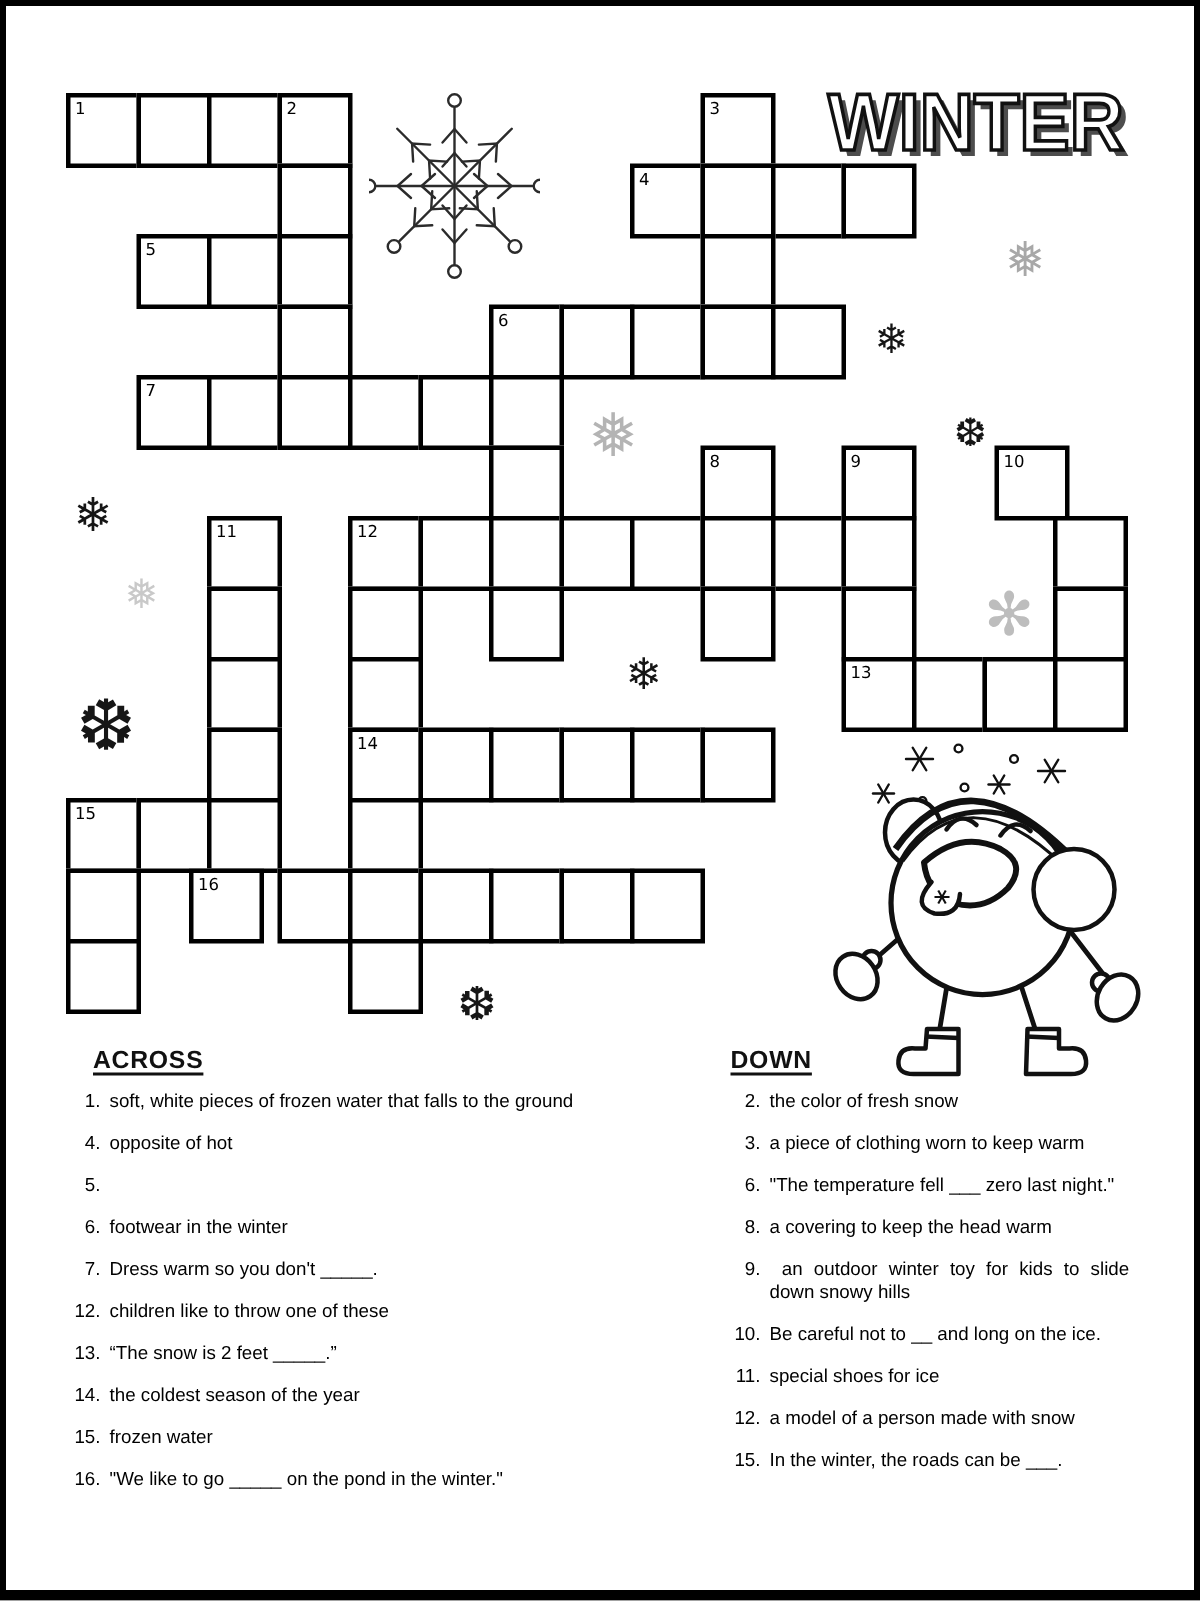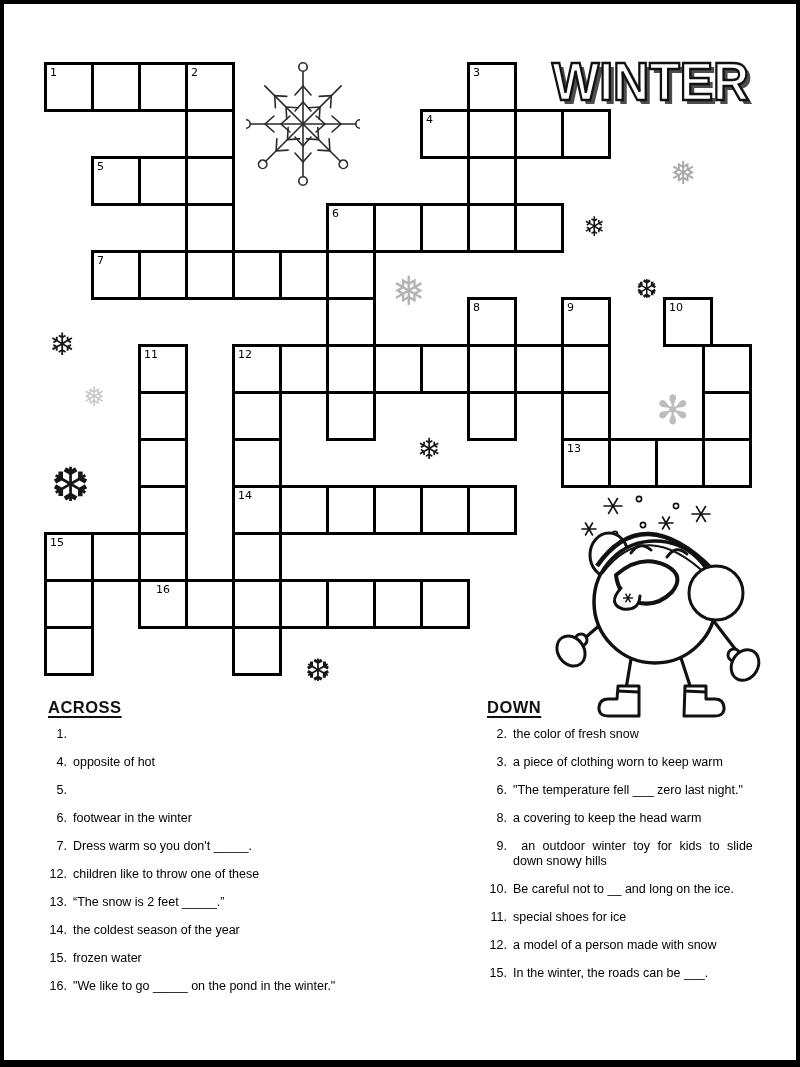--- a/index.html
+++ b/index.html
@@ -19,21 +19,21 @@
          letter-spacing:0px;color:#fff;-webkit-text-stroke:2.3px #111;
          text-shadow:4px 4px 0 #4d4d4d;transform:scaleY(1.08);transform-origin:top left;}
   
   .flake{position:absolute;font-family:"DejaVu Sans",sans-serif;line-height:1;z-index:1;}
   .bigflake{position:absolute;left:246px;top:58px;z-index:1;}
   .character{position:absolute;left:543px;top:492px;z-index:2;}
   
   .clues-h{position:absolute;margin:0;font-size:16.5px;font-weight:bold;z-index:10;
            text-decoration:underline;text-decoration-thickness:2px;text-underline-offset:3px;
            letter-spacing:.5px;}
-  #across-h{left:48px;top:698px;}
+  #across-h{left:62px;top:698px;}
   #down-h{left:487px;top:698px;}
   ul.clues{position:absolute;list-style:none;margin:0;padding:0;z-index:10;
            font-size:12.5px;line-height:15px;color:#000;}
   #across-list{left:40px;top:727px;width:365px;}
   #down-list{left:480px;top:727px;width:285px;}
   .clue{display:flex;margin-bottom:13px;}
   .clue .num{width:27px;text-align:right;margin-right:6px;flex:none;}
   #across-list .txt{width:326px;}
   #down-list .txt{width:248px;}
   .line{display:block;}
@@ -163,21 +163,21 @@
       <div class="cell" style="left: 373px; top: 485px;"></div>
       <div class="cell" style="left: 420px; top: 485px;"></div>
       <div class="cell" style="left: 467px; top: 485px;"></div>
       <div class="cell" style="left: 44px; top: 532px;">
         <span class="cellnum">15</span>
       </div>
       <div class="cell" style="left: 91px; top: 532px;"></div>
       <div class="cell" style="left: 138px; top: 532px;"></div>
       <div class="cell" style="left: 232px; top: 532px;"></div>
       <div class="cell" style="left: 44px; top: 579px;"></div>
-      <div class="cell" style="left: 138px; top: 579px; padding-left: 12px;">
+      <div class="cell" style="left: 126px; top: 579px;">
         <span class="cellnum">16</span>
       </div>
       <div class="cell" style="left: 185px; top: 579px;"></div>
       <div class="cell" style="left: 232px; top: 579px;"></div>
       <div class="cell" style="left: 279px; top: 579px;"></div>
       <div class="cell" style="left: 326px; top: 579px;"></div>
       <div class="cell" style="left: 373px; top: 579px;"></div>
       <div class="cell" style="left: 420px; top: 579px;"></div>
       <div class="cell" style="left: 44px; top: 626px;"></div>
       <div class="cell" style="left: 232px; top: 626px;"></div>
@@ -254,20 +254,23 @@
       <line x1="74" y1="199" x2="96" y2="200"></line>
       <path d="M142,194 L141,224 L171,224 Q182,224 181,215 Q180,206 170,207 L163,207 L163,194 Z"></path>
       <line x1="141" y1="199" x2="163" y2="200"></line>
     </g>
   </svg>
 
   <h2 class="clues-h" id="across-h">ACROSS</h2>
   <ul class="clues" id="across-list">
       <li class="clue">
         <span class="num">1.</span>
+        <span class="txt">
+          <span class="line">soft, white pieces of frozen water that falls to the ground</span>
+        </span>
       </li>
       <li class="clue">
         <span class="num">4.</span>
         <span class="txt">
           <span class="line">opposite of hot</span>
         </span>
       </li>
       <li class="clue">
         <span class="num">5.</span>
       </li>

